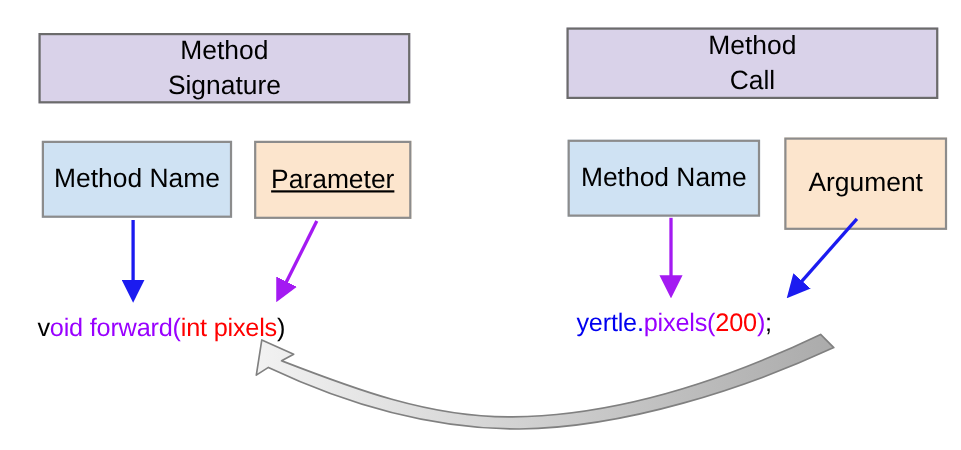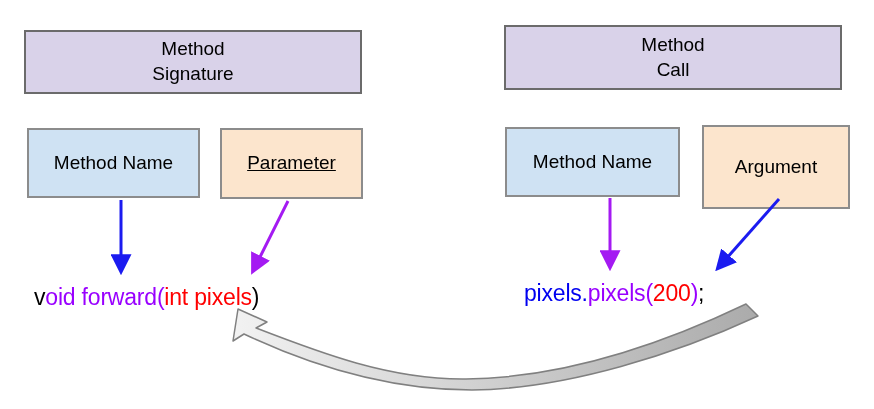--- a/index.html
+++ b/index.html
@@ -8,23 +8,24 @@
     position:relative;
     width:874px;height:409px;
     background:#ffffff;
     font-family:"Liberation Sans",sans-serif;
     overflow:hidden;
   }
   .box{
     position:absolute;
     display:flex;align-items:center;justify-content:center;
     text-align:center;color:#000;
-    font-size:19px;line-height:1.3;
+    font-size:24px;line-height:1.3;
     white-space:pre-line;
     box-sizing:border-box;
+    margin-left:11px;
   }
   .box-lavender{background:#d9d2e9;border:2px solid #6b6b6b;}
   .box-blue{background:#cfe2f3;border:2px solid #8c8c8c;text-align:center;}
   .box-peach{background:#fce5cd;border:2px solid #8c8c8c;}
 
   #sig-header{left:24px;top:30px;width:338px;height:64px;}
   #call-header{left:504px;top:25px;width:338px;height:65px;}
   #sig-method-name{left:27px;top:128px;width:173px;height:70px;}
   #sig-parameter{left:220px;top:128px;width:143px;height:71px;text-decoration:underline;}
   #call-method-name{left:505px;top:127px;width:175px;height:70px;}
@@ -57,21 +58,21 @@
   <div id="sig-method-name" class="box box-blue">Method Name</div>
 
   <div id="sig-parameter" class="box box-peach">Parameter</div>
 
   <div id="call-method-name" class="box box-blue">Method Name</div>
 
   <div id="call-argument" class="box box-peach">Argument</div>
 
   <div id="sig-code" class="code"><span style="color: rgb(0, 0, 0);">v</span><span style="color: rgb(153, 0, 255);">oid forward(</span><span style="color: rgb(255, 0, 0);">int pixels</span><span style="color: rgb(0, 0, 0);">)</span></div>
 
-  <div id="call-code" class="code"><span style="color: rgb(0, 0, 240);">pixels.</span><span style="color: rgb(153, 0, 255);">pixels(</span><span style="color: rgb(255, 0, 0);">200</span><span style="color: rgb(153, 0, 255);">)</span><span style="color: rgb(0, 0, 0);">;</span></div>
+  <div id="call-code" class="code"><span style="color: rgb(0, 0, 240);">yertle.</span><span style="color: rgb(153, 0, 255);">pixels(</span><span style="color: rgb(255, 0, 0);">200</span><span style="color: rgb(153, 0, 255);">)</span><span style="color: rgb(0, 0, 0);">;</span></div>
 
   <svg class="overlay" width="874" height="409" viewBox="0 0 874 409">
     <defs>
       <marker id="ah-blue" viewBox="0 0 10 10" refX="8" refY="5" markerWidth="7" markerHeight="7" orient="auto-start-reverse">
         <path d="M0,0 L10,5 L0,10 z" fill="#1b1bf0"></path>
       </marker>
       <marker id="ah-purple" viewBox="0 0 10 10" refX="8" refY="5" markerWidth="7" markerHeight="7" orient="auto-start-reverse">
         <path d="M0,0 L10,5 L0,10 z" fill="#a41af2"></path>
       </marker>
       <linearGradient id="gray-grad" x1="0" y1="0" x2="1" y2="0">

